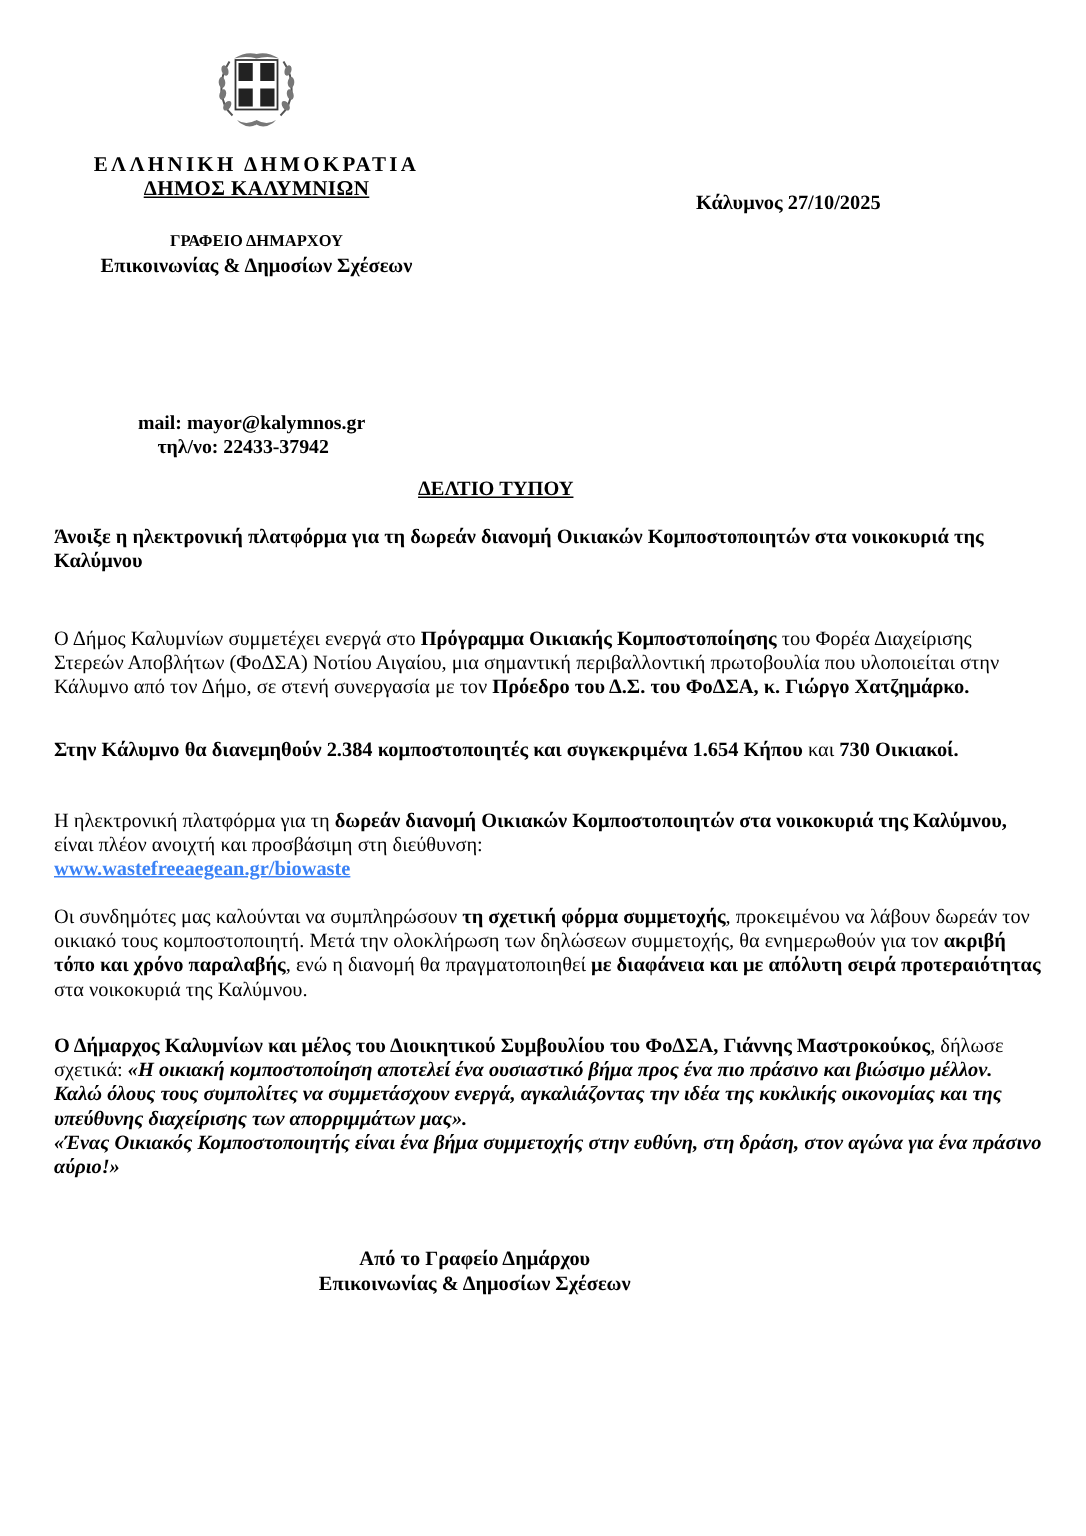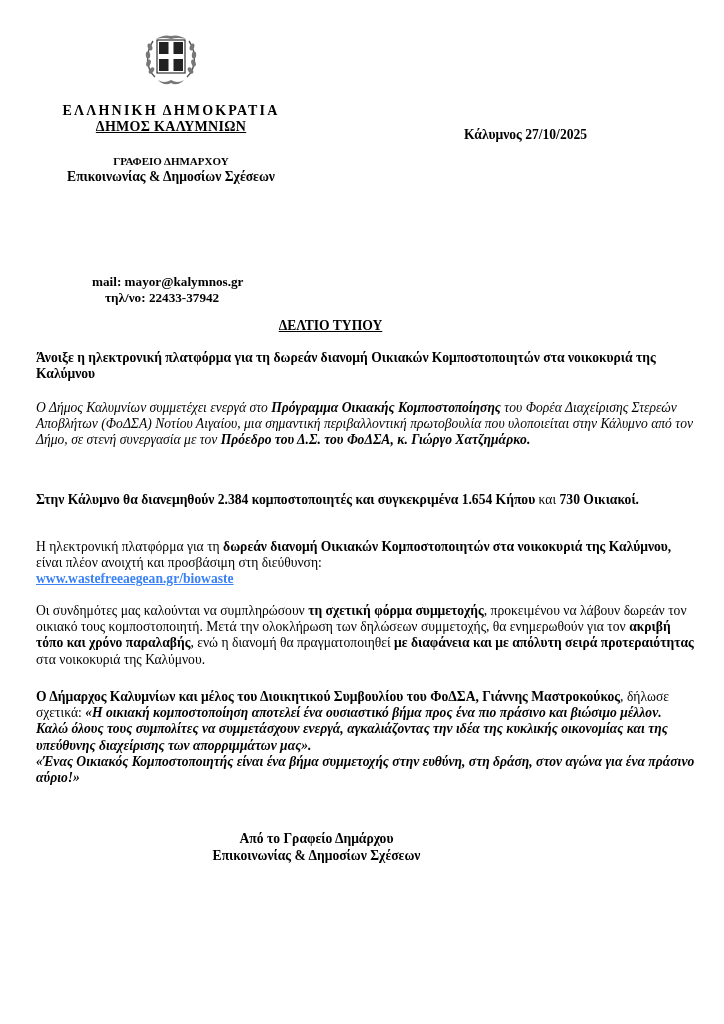--- a/index.html
+++ b/index.html
@@ -141,21 +141,21 @@
 
 <div class="abs contact">
   <div>mail: mayor@kalymnos.gr</div>
   <div class="l2">τηλ/νο: 22433-37942</div>
 </div>
 
 <div class="abs press-title">ΔΕΛΤΙΟ ΤΥΠΟΥ</div>
 
 <div class="abs para b" style="top:350px;">Άνοιξε η ηλεκτρονική πλατφόρμα για τη δωρεάν διανομή Οικιακών Κομποστοποιητών στα νοικοκυριά της Καλύμνου</div>
 
-<div class="abs para" style="top:400px;font-style:italic;">
+<div class="abs para" style="top:418px;">
   <span>Ο Δήμος Καλυμνίων συμμετέχει ενεργά στο </span><span class="b">Πρόγραμμα Οικιακής Κομποστοποίησης</span><span> του Φορέα Διαχείρισης Στερεών Αποβλήτων (ΦοΔΣΑ) Νοτίου Αιγαίου, μια σημαντική περιβαλλοντική πρωτοβουλία που υλοποιείται στην Κάλυμνο από τον Δήμο,  σε στενή συνεργασία με τον </span><span class="b">Πρόεδρο του Δ.Σ. του ΦοΔΣΑ, κ. Γιώργο Χατζημάρκο.</span>
 </div>
 
 <div class="abs para" style="top:492px;">
   <span class="b">Στην Κάλυμνο θα διανεμηθούν 2.384 κομποστοποιητές και συγκεκριμένα 1.654  Κήπου</span><span> και </span><span class="b">730 Οικιακοί.</span>
 </div>
 
 <div class="abs para" style="top:539px;">
   <span>Η ηλεκτρονική πλατφόρμα για τη </span><span class="b">δωρεάν διανομή Οικιακών Κομποστοποιητών στα νοικοκυριά της Καλύμνου,</span><span> είναι πλέον ανοιχτή και προσβάσιμη στη διεύθυνση:</span><br>
   <a class="link">www.wastefreeaegean.gr/biowaste</a>

